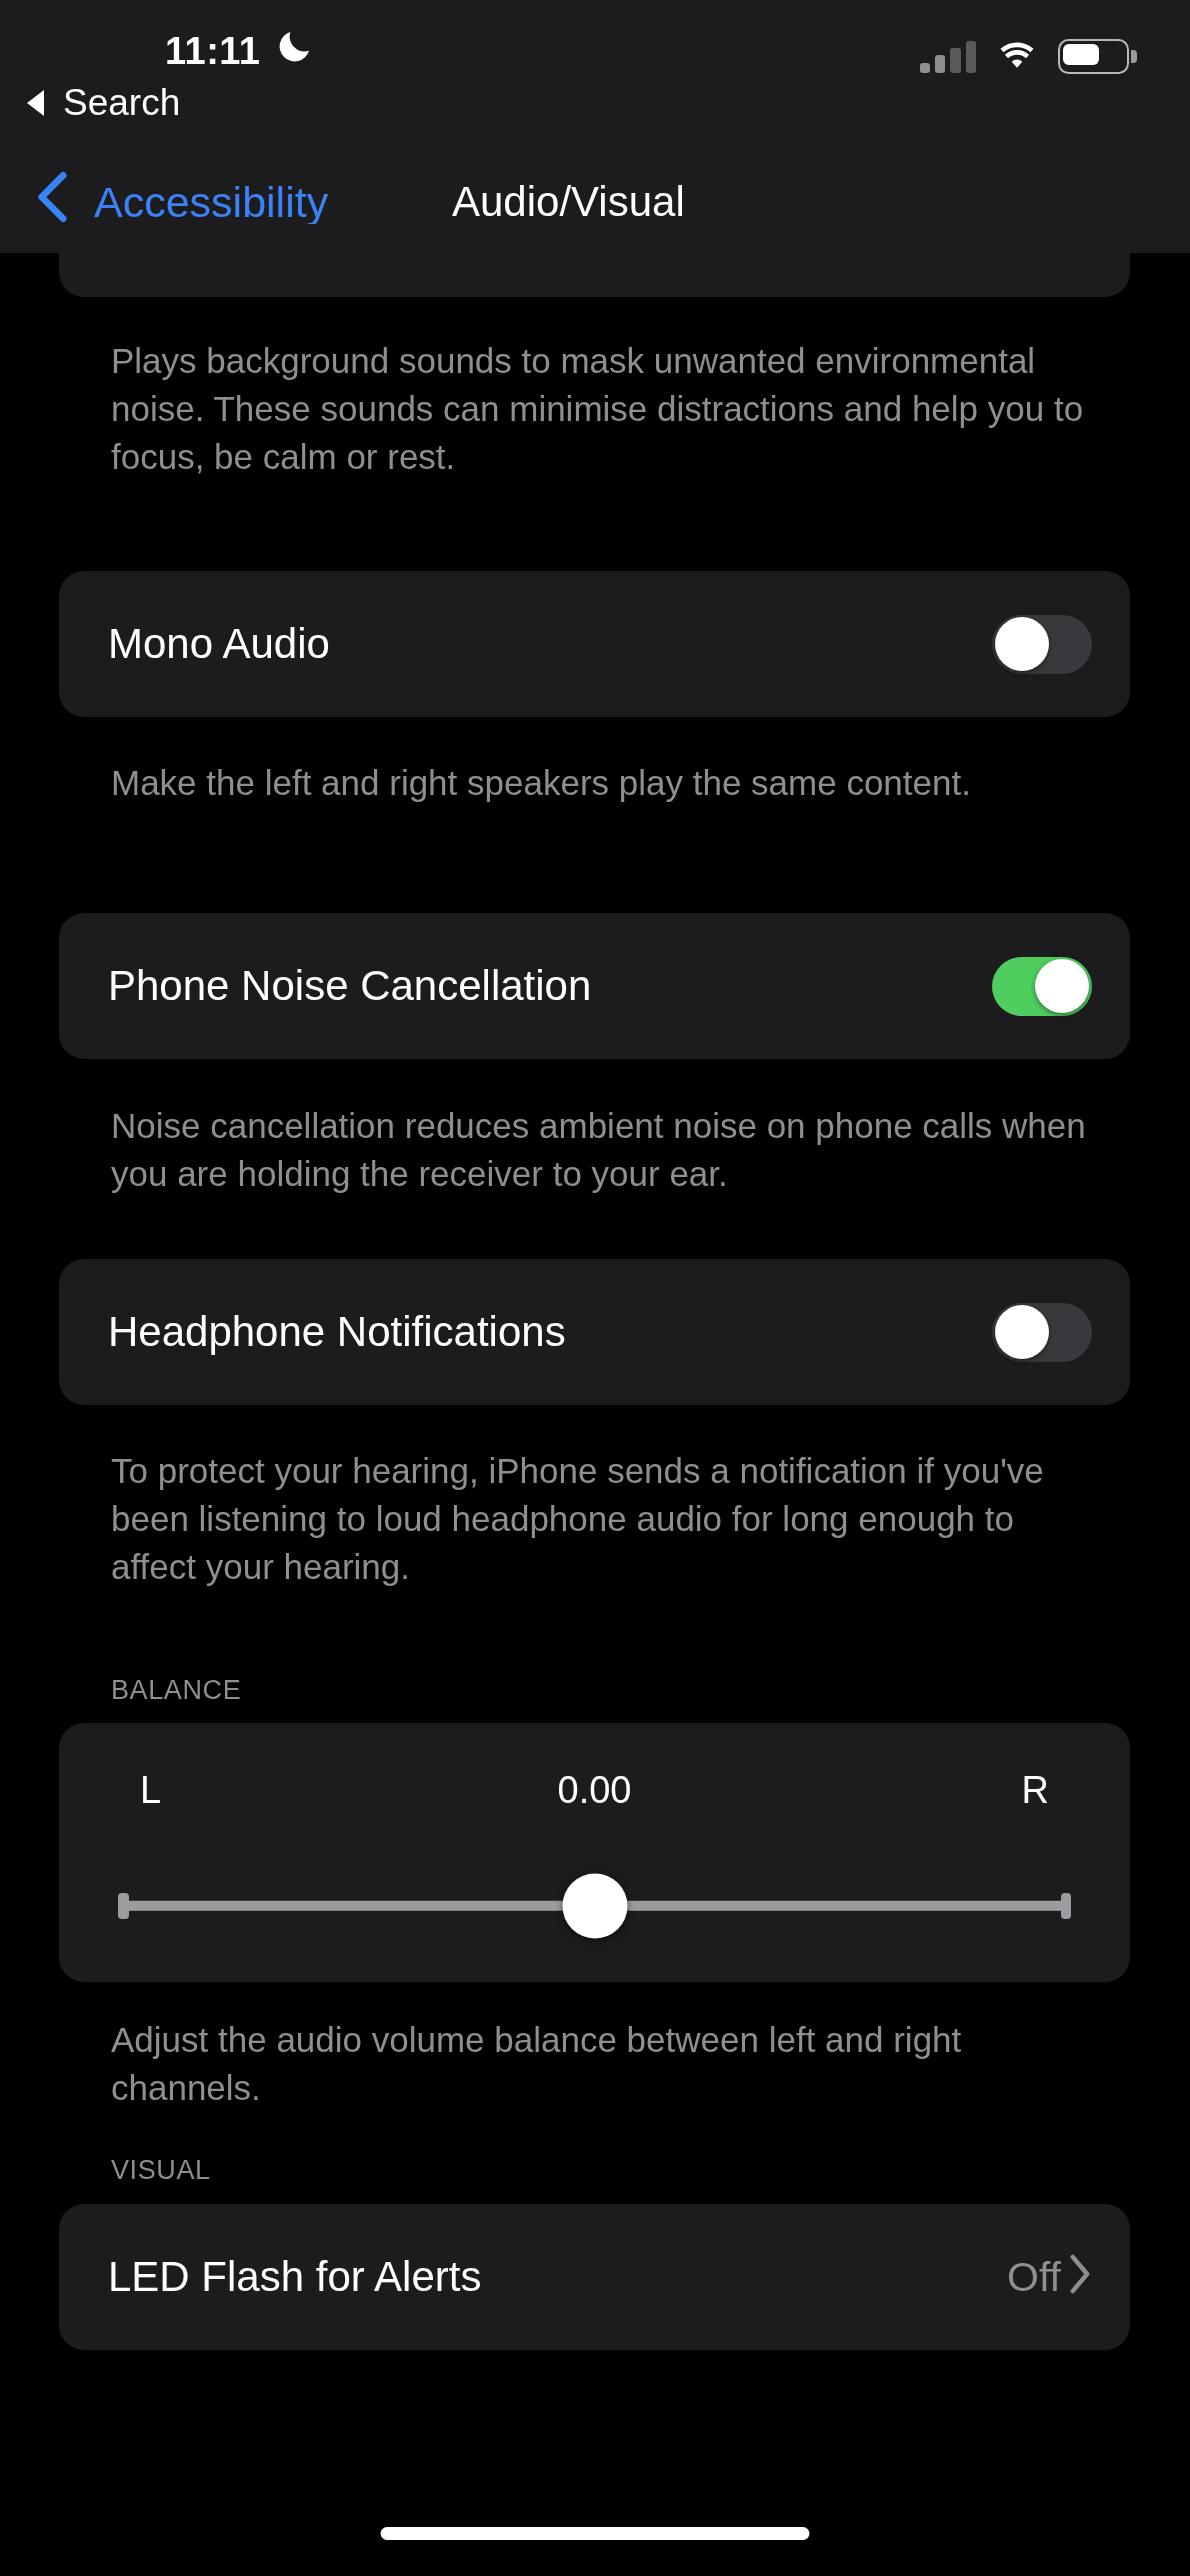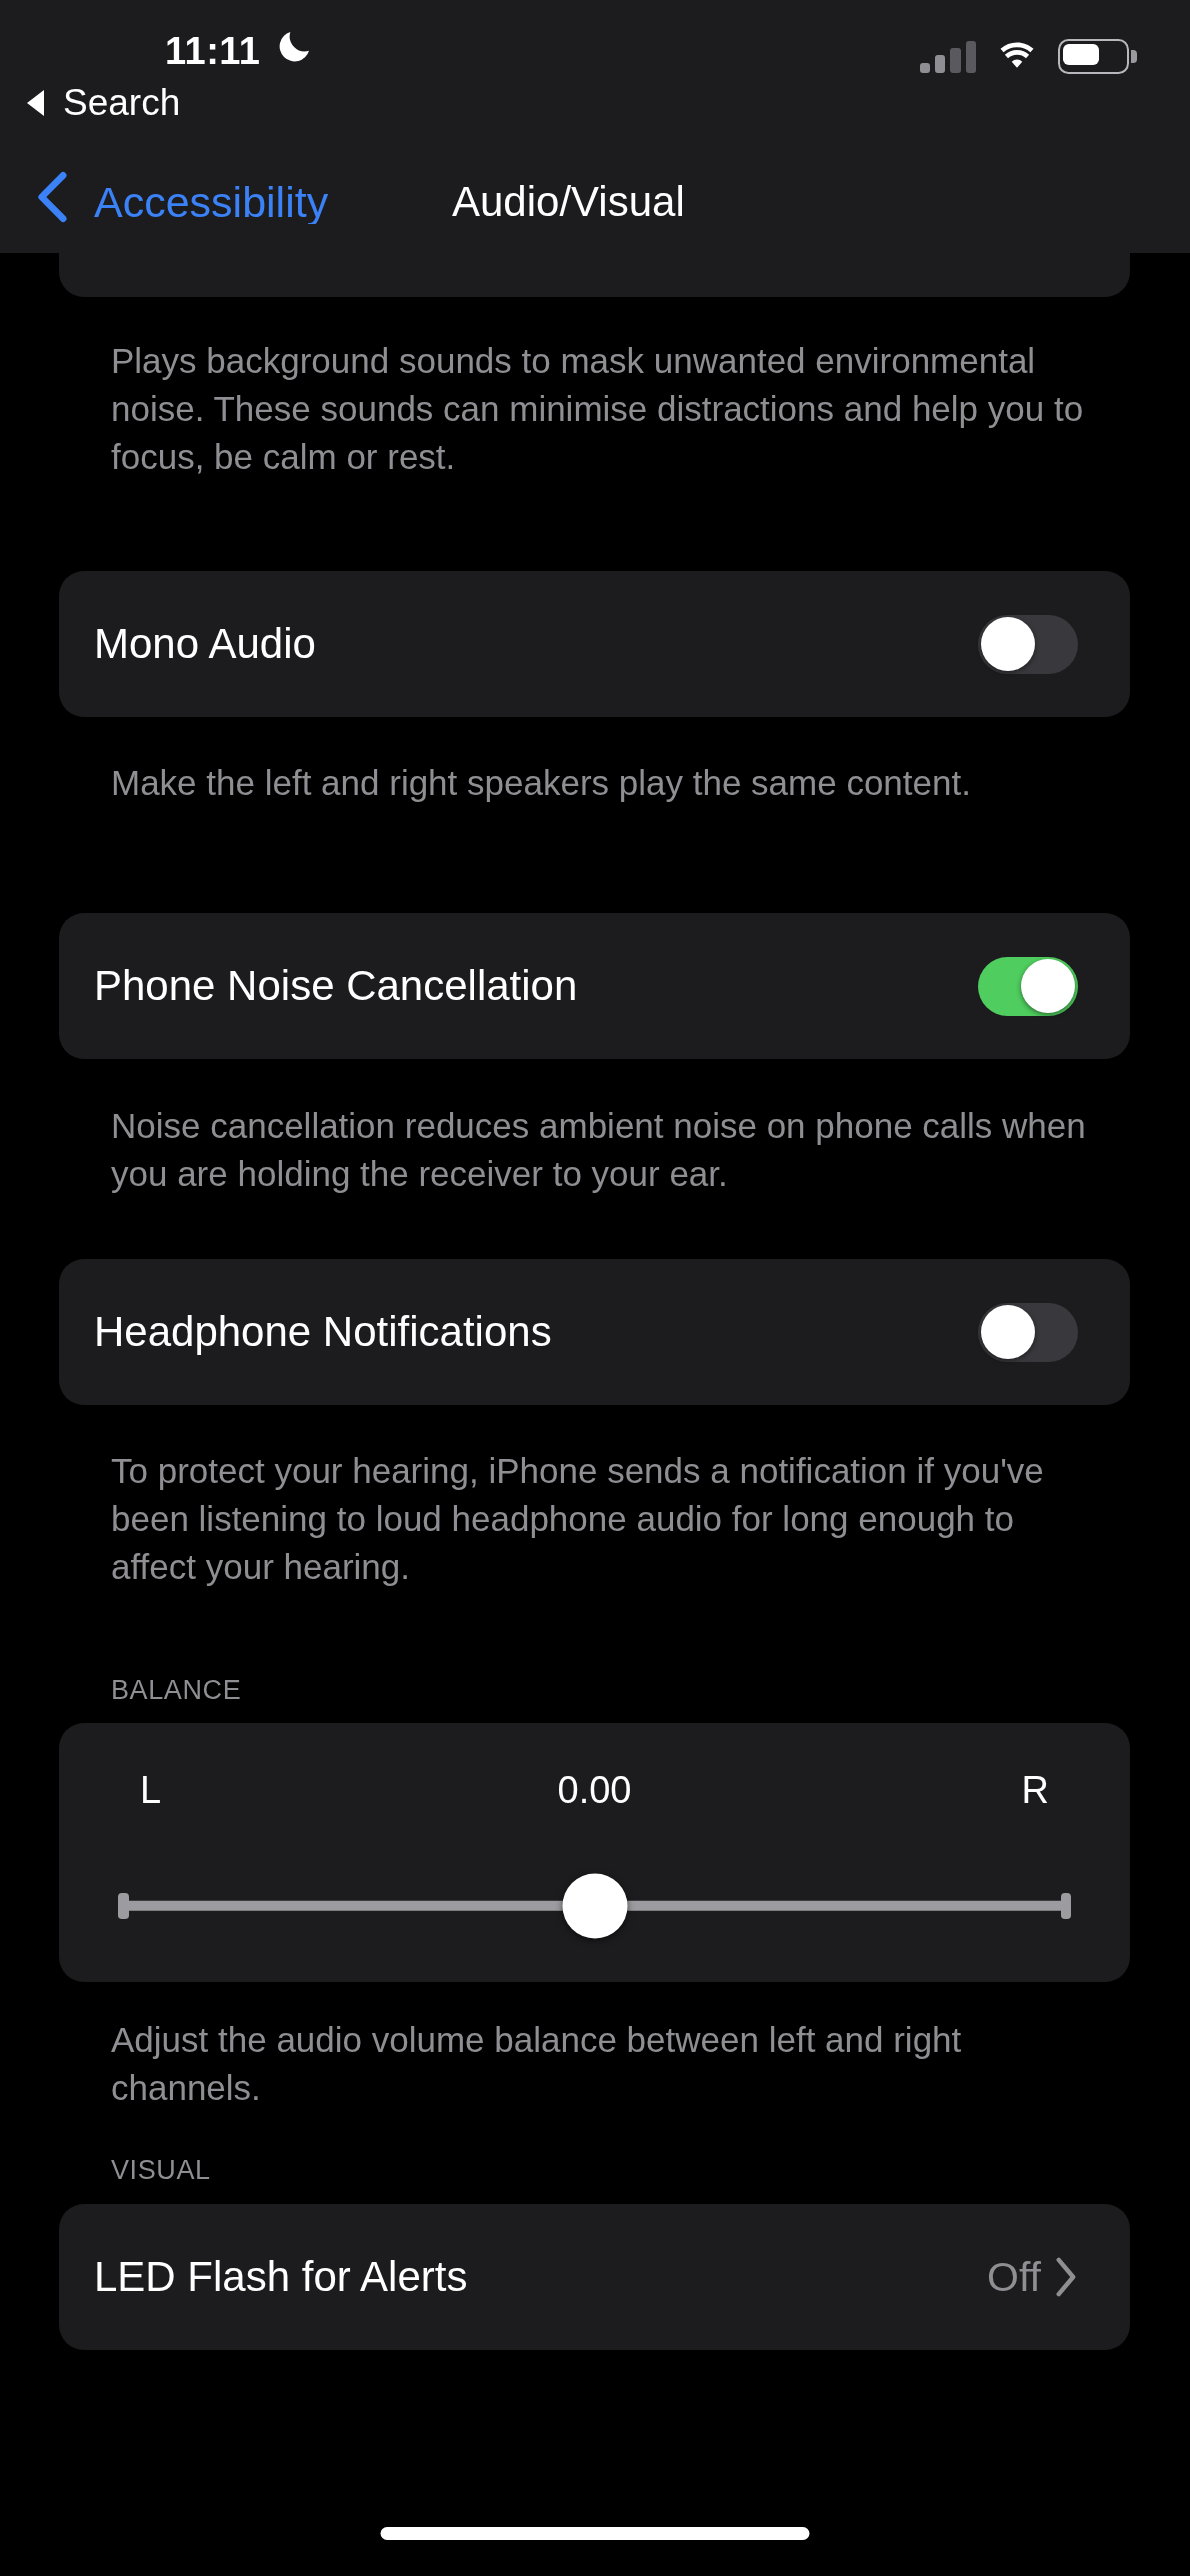--- a/index.html
+++ b/index.html
@@ -83,26 +83,26 @@
     position:absolute; top:253px; left:0; width:1190px; height:2323px;
     background:#000;
   }
   .card{
     position:absolute; left:59px; width:1071px;
     background:#1c1c1e; border-radius:25px;
   }
   .card.clipped-top{ border-radius:0 0 25px 25px; }
 
   .row{
-    position:absolute; left:2px; top:0; width:100%; height:100%;
+    position:absolute; left:16px; top:0; width:100%; height:100%;
     display:flex; align-items:center; justify-content:space-between;
     padding:0 54px 0 33px;
   }
   .row-label{ color:#fff; font-size:42px; font-weight:400; }
-  .row-right{ display:flex; align-items:flex-end; gap:14px; }
+  .row-right{ display:flex; align-items:flex-start; gap:8px; }
   .row-value{ color:#8e8e93; font-size:41px; }
   .chev-right{ display:block; }
 
   
   .toggle{
     position:relative; width:100px; height:59px; border-radius:30px;
     background:#39393d; flex:none;
   }
   .toggle.on{ background:#4fcd5e; }
   .toggle .knob{

